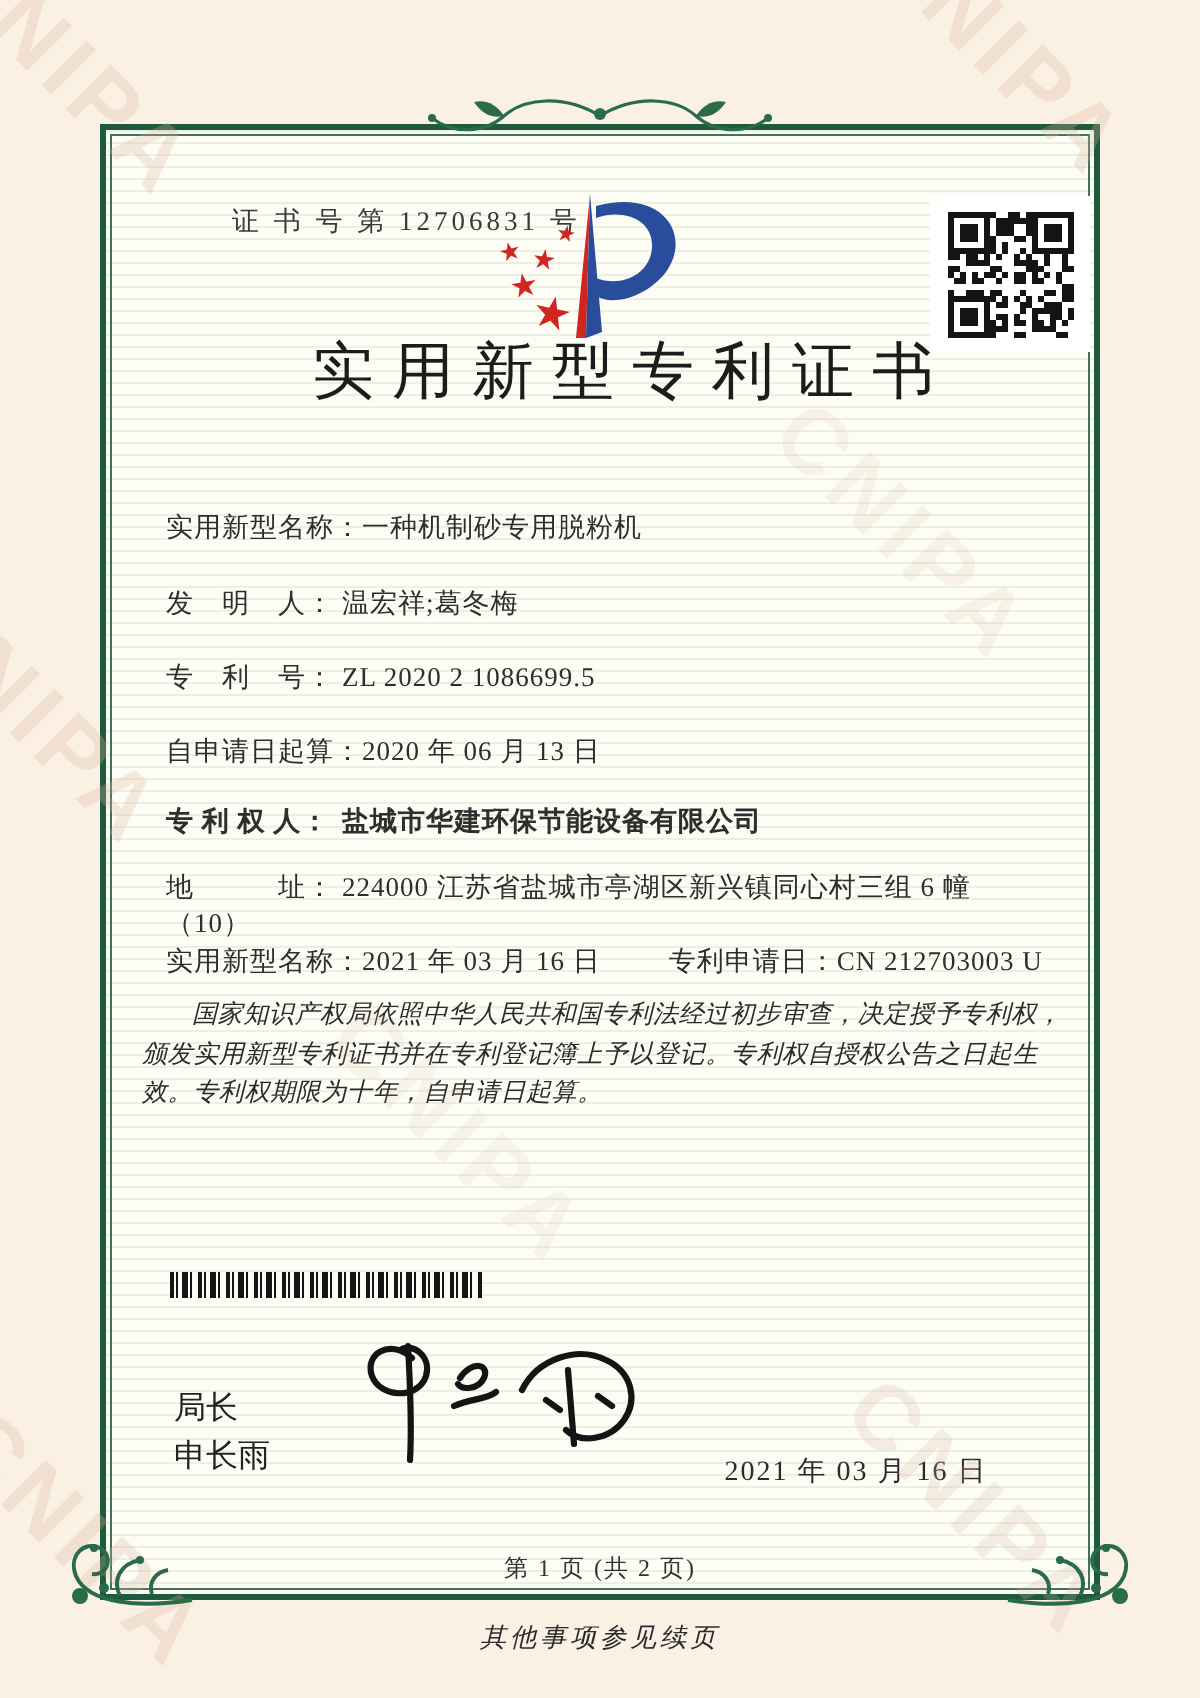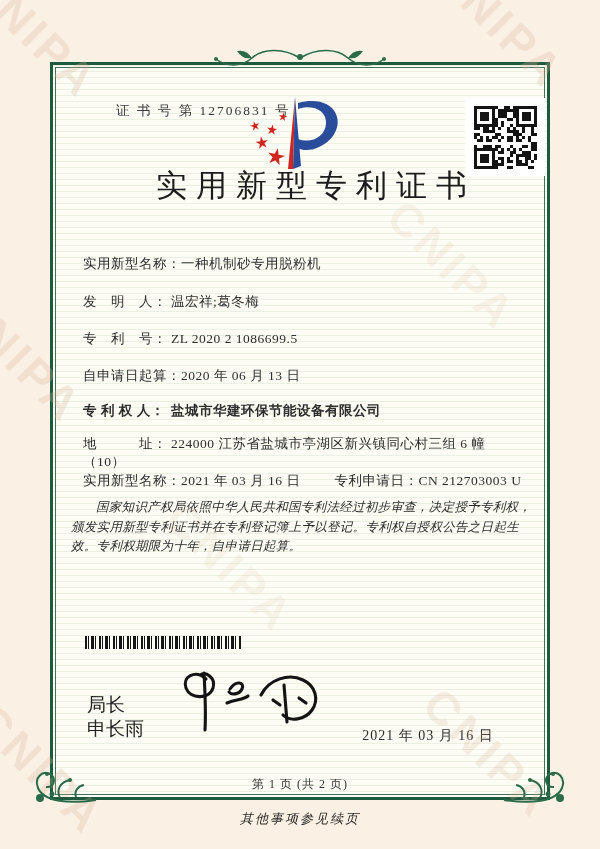--- a/index.html
+++ b/index.html
@@ -80,21 +80,21 @@
   .barcode {
     position:absolute; left:32px; top:571px; width:156px; height:13px;
     background: repeating-linear-gradient(90deg,
       #151515 0 2px, #fbfbf5 2px 3px, #151515 3px 4px, #fbfbf5 4px 6px,
       #151515 6px 9px, #fbfbf5 9px 10px, #151515 10px 11px, #fbfbf5 11px 14px);
   }
 
   .signer {
     position:absolute; left:34px; top:628px;
     font-family:"Liberation Sans","DejaVu Sans",sans-serif;
-    font-size:19px; color:#222; line-height:24px;
+    font-size:16px; color:#222; line-height:24px;
   }
   .signature { position:absolute; left:120px; top:600px; width:152px; height:72px; }
 
   .issue-date {
     position:absolute; left:295px; top:662px; width:160px;
     text-align:center; font-size:14px; color:#2b2b2b; letter-spacing:1px;
   }
 
   .page-info {
     position:absolute; left:0; top:711px; width:100%;

